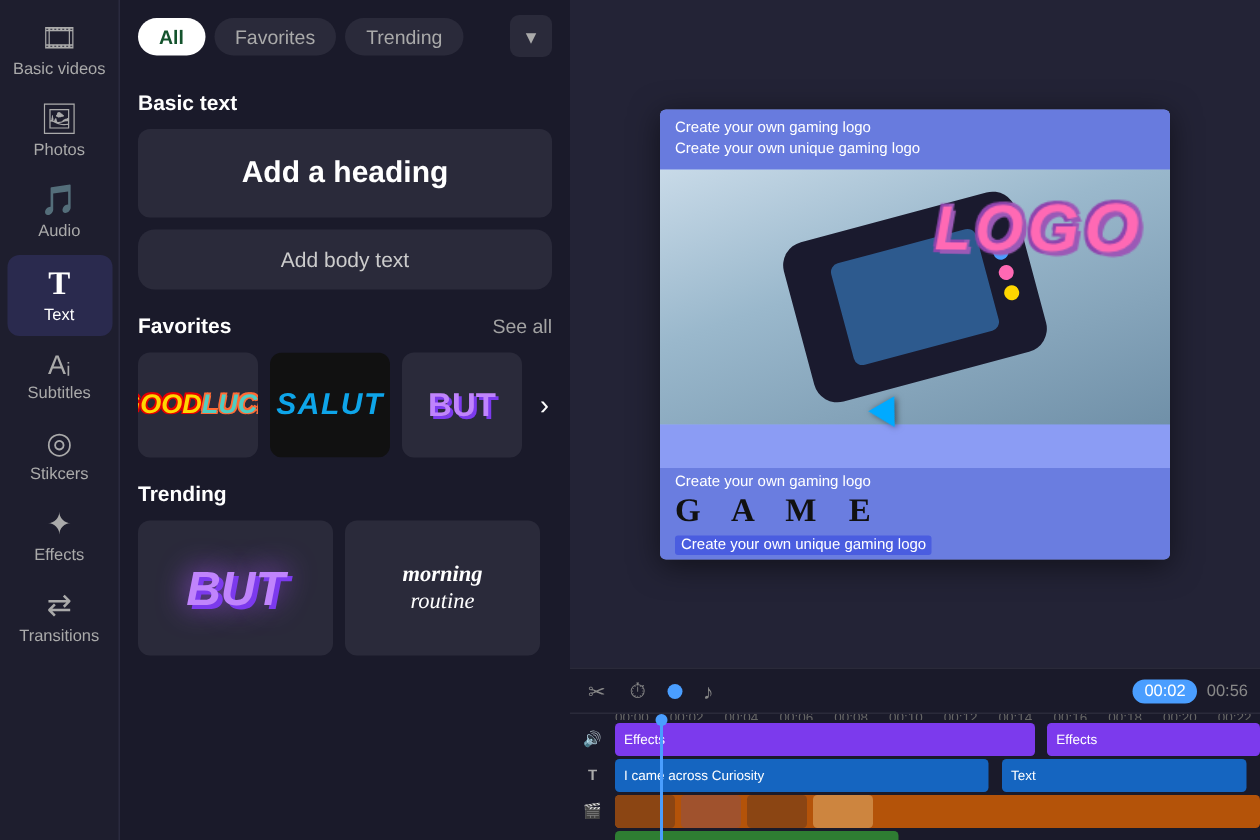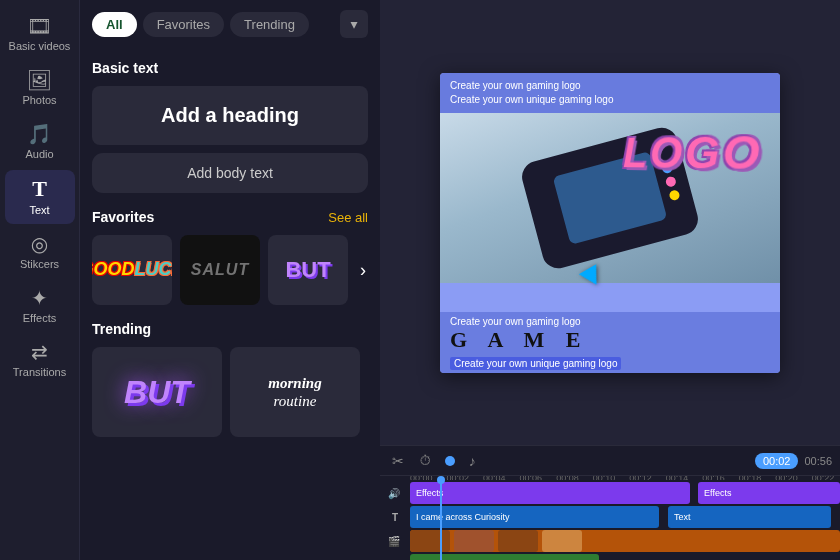--- a/index.html
+++ b/index.html
@@ -139,21 +139,21 @@
       width: 100%;
     }
 
     .section-header {
       display: flex;
       justify-content: space-between;
       align-items: center;
       margin-bottom: 10px;
     }
     .see-all-link {
-      color: #eab308;
+      color: #a3a3a3;
       font-size: 13px;
       cursor: pointer;
       text-decoration: none;
     }
 
     .text-samples-row {
       display: flex;
       gap: 8px;
       margin-bottom: 16px;
       align-items: center;
@@ -193,22 +193,22 @@
     }
     .good-luck-text .luck {
       color: #4ecdc4;
       font-size: 18px;
       font-weight: 900;
       font-style: italic;
       text-shadow: -1px -1px 0 #ff6b35, 1px -1px 0 #ff6b35, -1px 1px 0 #ff6b35, 1px 1px 0 #ff6b35;
     }
 
     .salut-text {
-      color: #737373;
-      font-size: 16px;
+      color: #0ea5e9;
+      font-size: 20px;
       font-weight: 900;
       font-style: italic;
       background: #111;
       width: 100%;
       height: 100%;
       display: flex;
       align-items: center;
       justify-content: center;
       letter-spacing: 1px;
     }
@@ -549,20 +549,24 @@
   </div>
   <div class="sidebar-item">
     <span class="sidebar-icon">🎵</span>
     <span>Audio</span>
   </div>
   <div class="sidebar-item active">
     <span class="sidebar-icon" style="font-size:22px;font-weight:700;font-family:serif;">T</span>
     <span>Text</span>
   </div>
   <div class="sidebar-item">
+    <span class="sidebar-icon" style="font-size:18px;">Aᵢ</span>
+    <span>Subtitles</span>
+  </div>
+  <div class="sidebar-item">
     <span class="sidebar-icon">◎</span>
     <span>Stikcers</span>
   </div>
   <div class="sidebar-item">
     <span class="sidebar-icon">✦</span>
     <span>Effects</span>
   </div>
   <div class="sidebar-item">
     <span class="sidebar-icon">⇄</span>
     <span>Transitions</span>

